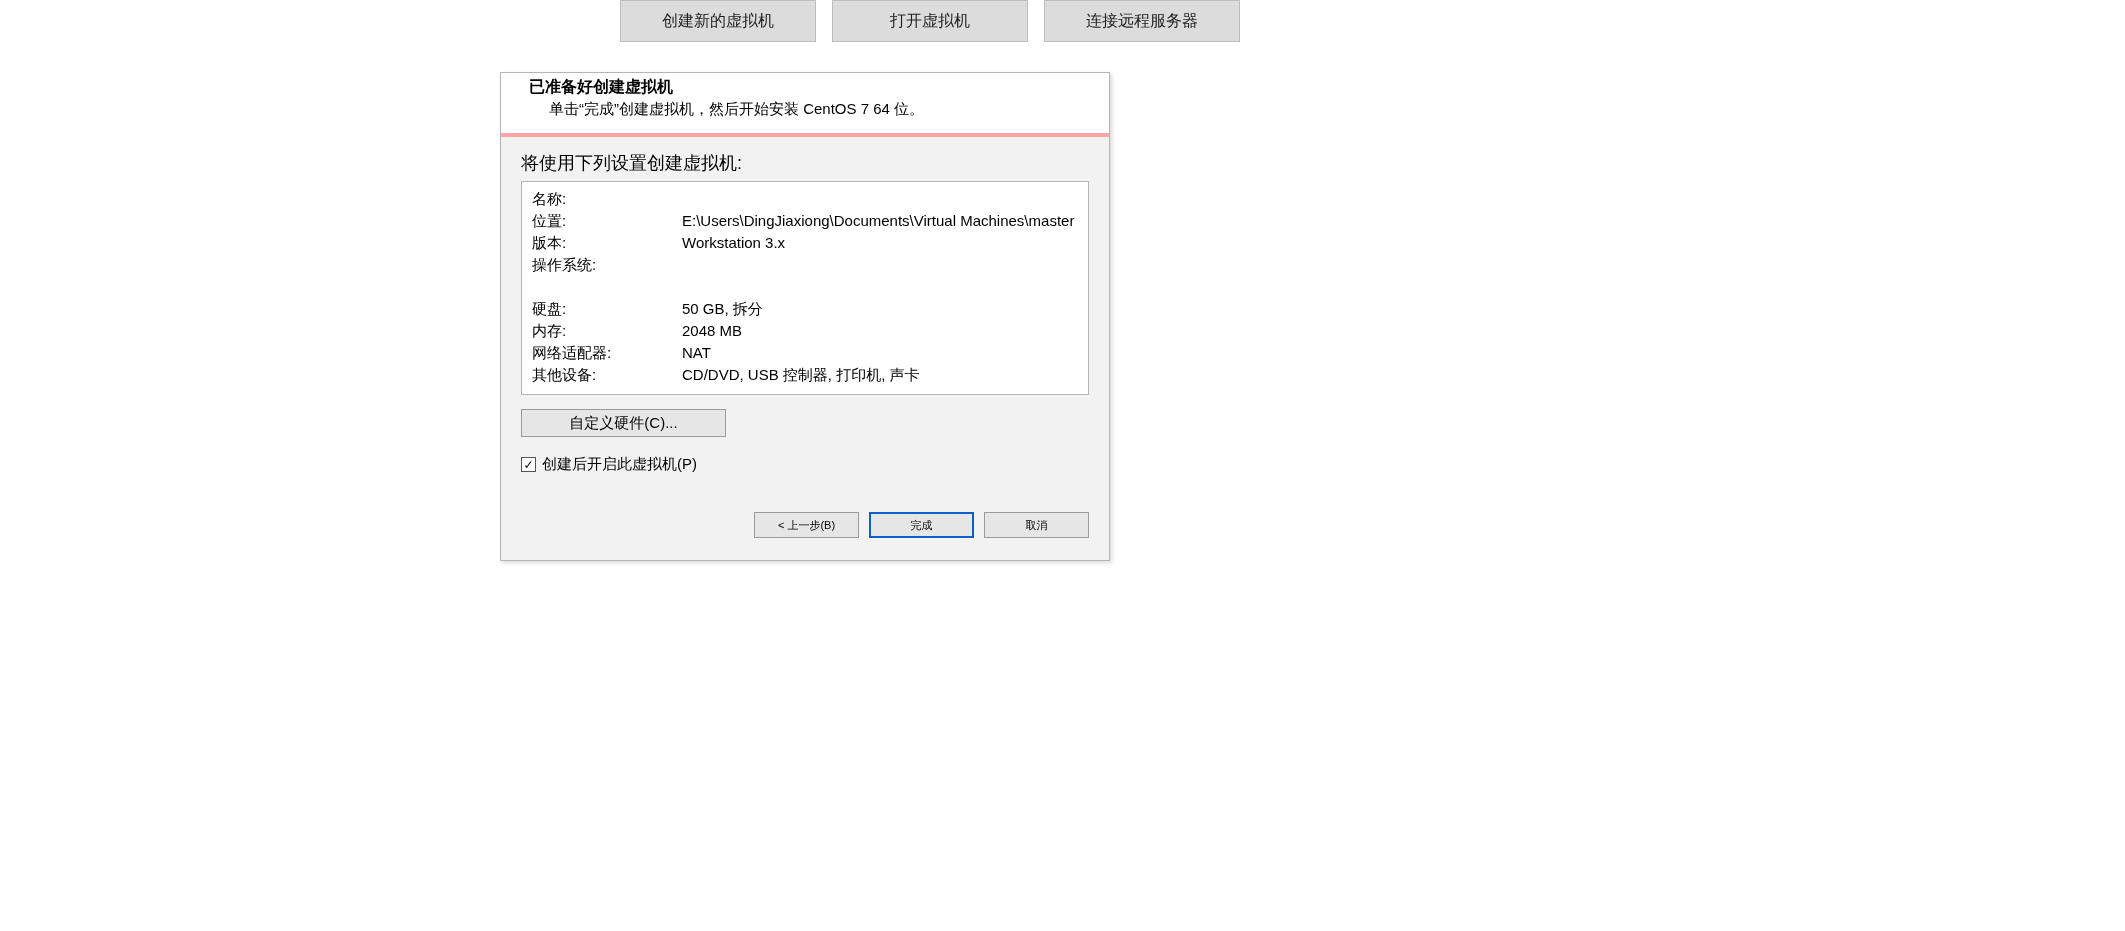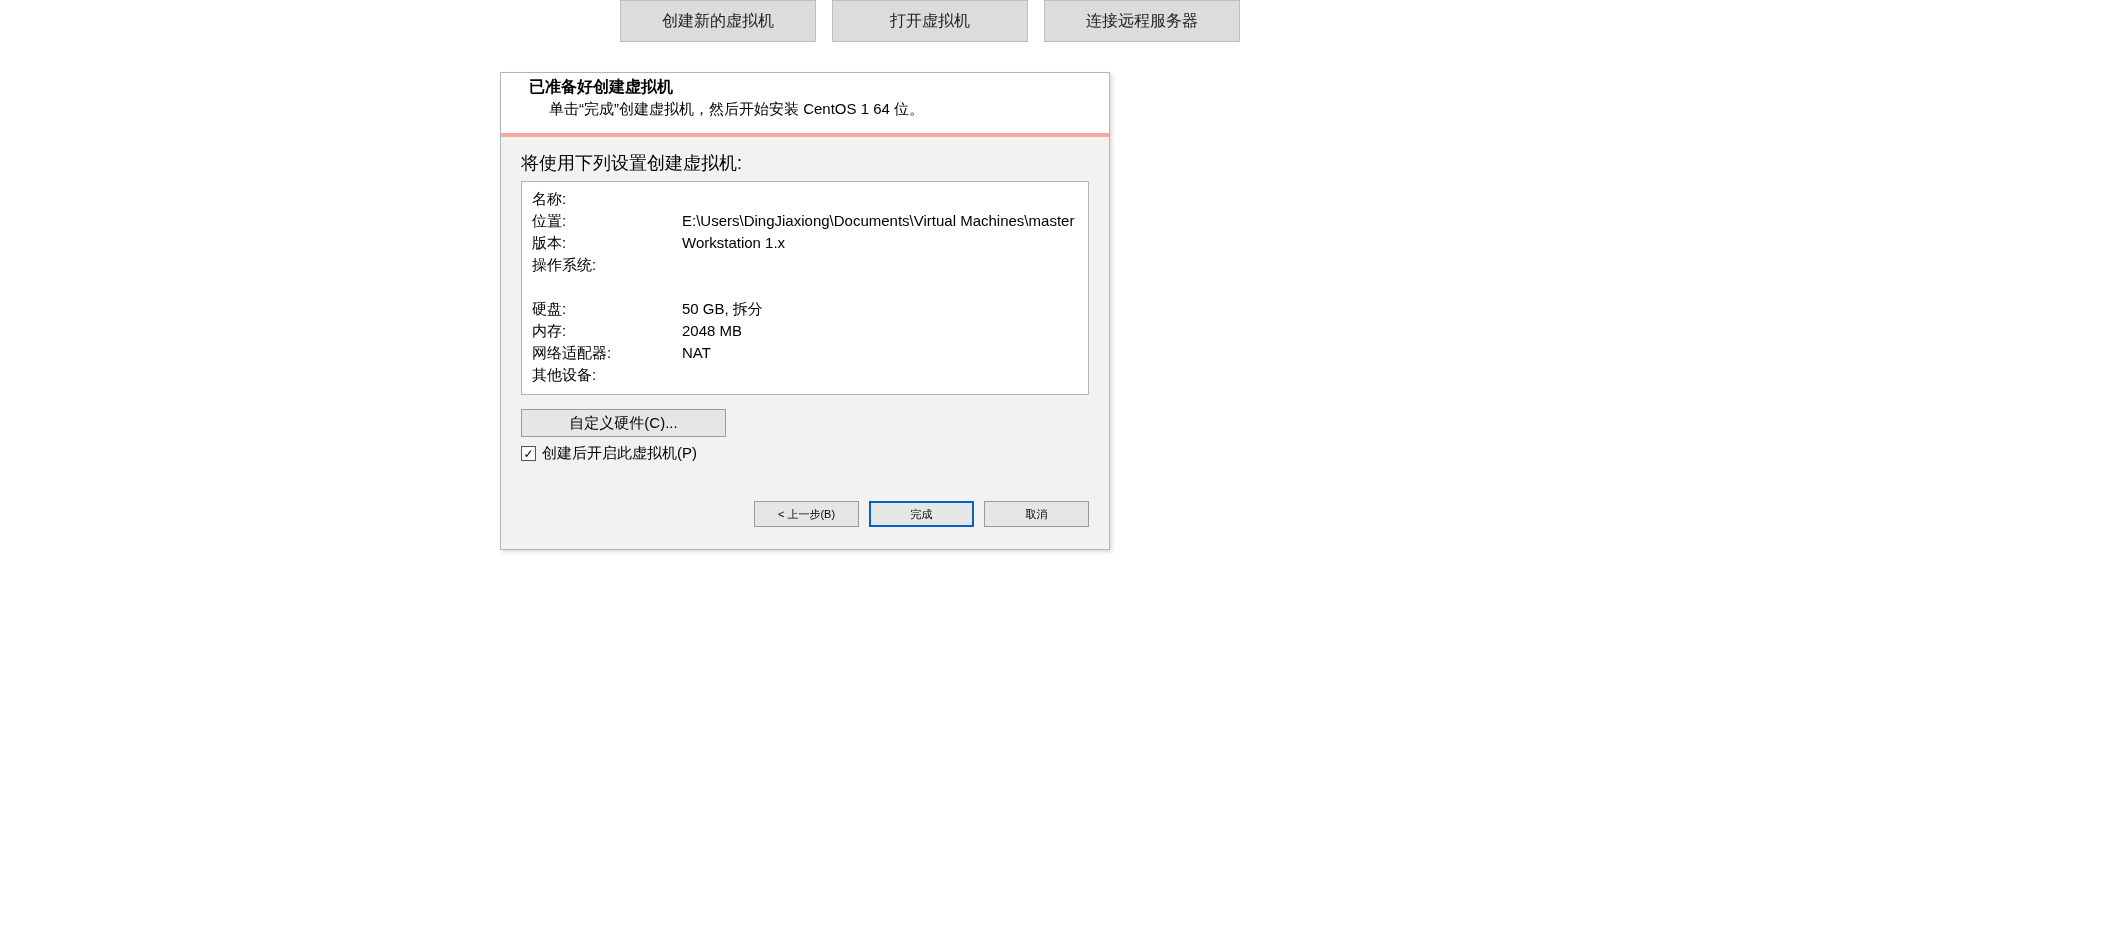--- a/index.html
+++ b/index.html
@@ -103,21 +103,21 @@
     .custom-btn {
       width:205px;
       height:28px;
       background:#e6e6e6;
       border:1px solid #9a9a9a;
       font-size:15px;
       display:flex;
       align-items:center;
       justify-content:center;
       cursor:pointer;
-      margin-bottom:7px;
+      margin-bottom:18px;
     }
 
     .cb-row {
       display:flex;
       align-items:center;
       gap:6px;
       font-size:15px;
       margin-bottom:38px;
     }
     .cb {
@@ -158,56 +158,57 @@
   <div class="bg-button">创建新的虚拟机</div>
   <div class="bg-button">打开虚拟机</div>
   <div class="bg-button">连接远程服务器</div>
 </div>
 
 <div class="dialog">
 
 
   <div class="header-section">
     <div class="header-title">已准备好创建虚拟机</div>
-    <div class="header-sub">单击“完成”创建虚拟机，然后开始安装 CentOS 1 64 位。</div>
+    <div class="header-sub">单击“完成”创建虚拟机，然后开始安装 CentOS 7 64 位。</div>
   </div>
 
   <div class="body-section">
     <div class="body-label">将使用下列设置创建虚拟机:</div>
 
     <div class="summary-box">
       <div class="row">
         <span class="k">名称:</span>
       </div>
       <div class="row">
         <span class="k">位置:</span>
         <span class="v">E:\Users\DingJiaxiong\Documents\Virtual Machines\master</span>
       </div>
       <div class="row">
         <span class="k">版本:</span>
-        <span class="v">Workstation 1.x</span>
+        <span class="v">Workstation 3.x</span>
       </div>
       <div class="row">
         <span class="k">操作系统:</span>
       </div>
       <div class="row gap"></div>
       <div class="row">
         <span class="k">硬盘:</span>
         <span class="v">50 GB, 拆分</span>
       </div>
       <div class="row">
         <span class="k">内存:</span>
         <span class="v">2048 MB</span>
       </div>
       <div class="row">
         <span class="k">网络适配器:</span>
         <span class="v">NAT</span>
       </div>
       <div class="row">
         <span class="k">其他设备:</span>
+        <span class="v">CD/DVD, USB 控制器, 打印机, 声卡</span>
       </div>
     </div>
 
     <div class="custom-btn">自定义硬件(C)...</div>
 
     <div class="cb-row">
       <div class="cb">
         <span>✓</span>
       </div>
       <span>创建后开启此虚拟机(P)</span>

